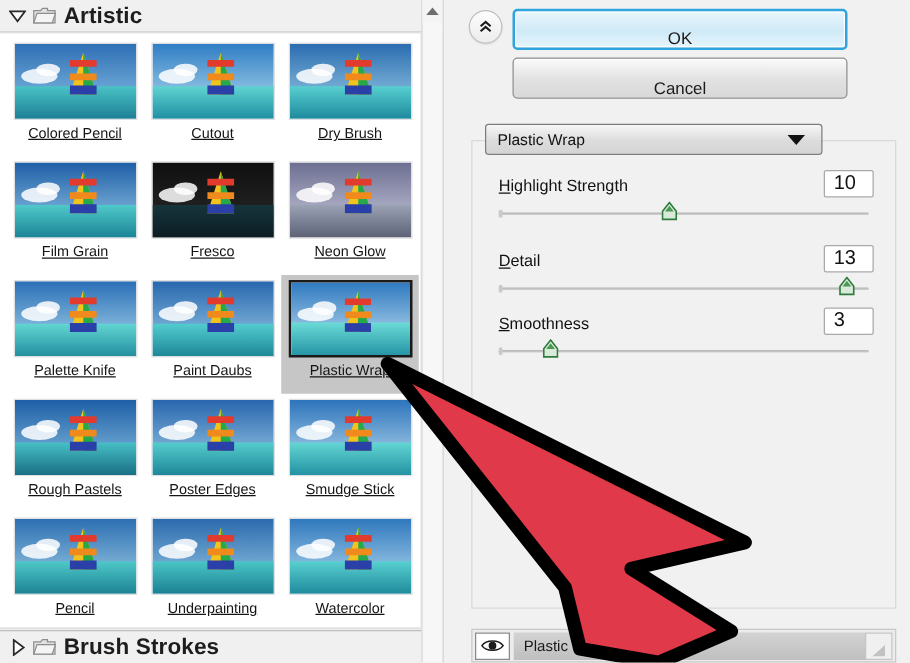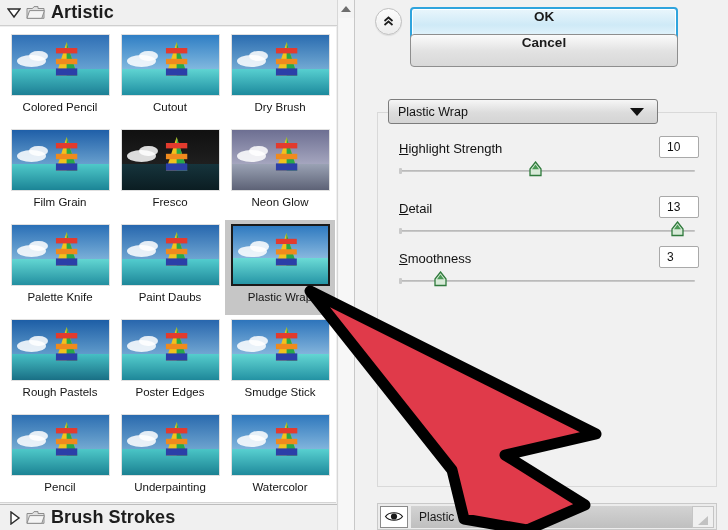--- a/index.html
+++ b/index.html
@@ -57,21 +57,21 @@
     cursor:default;
   }
   .cell.selected{background:#c6c6c6;}
   .thumb{
     width:99px;height:62px;position:relative;overflow:hidden;
     border:1px solid rgba(0,0,0,.12);box-sizing:border-box;
   }
   .cell.selected .thumb{border:2px solid #1a1a1a;}
   .cap{
     font-size:11.5px;color:#141414;margin-top:5px;text-align:center;
-    line-height:13px;white-space:nowrap;
+    line-height:13px;white-space:nowrap;text-decoration:underline;
   }
 
   
   .sky{position:absolute;inset:0;}
   .sea{position:absolute;left:0;right:0;bottom:0;height:44%;}
   .sail{position:absolute;left:44%;top:12%;width:26%;height:60%;}
   .cloud{position:absolute;border-radius:50%;background:rgba(255,255,255,.85);}
 
   
   #left-scroll{
@@ -100,33 +100,32 @@
     position:absolute;left:20px;top:8px;width:25px;height:25px;border-radius:50%;
     background:linear-gradient(#fdfdfd,#ececec);
     border:1px solid #bfbfbf;
     display:flex;align-items:center;justify-content:center;
     box-shadow:0 1px 1px rgba(0,0,0,.08);
   }
   #collapse-btn svg{display:block}
   .btn{
     position:absolute;left:55px;width:268px;height:33px;
     border-radius:4px;
-    display:flex;align-items:flex-start;justify-content:center;
+    display:flex;align-items:flex-end;justify-content:center;
     font-size:13.5px;color:#1b1b1b;
     box-sizing:border-box;
-    font-weight:bold;
   }
   #ok-btn{
     top:7px;
     background:linear-gradient(#e9f6fc,#cfeaf7 55%,#e6f5fc);
     border:2px solid #2fa4dd;
     box-shadow:inset 0 0 0 1px #ffffff;
   }
   #cancel-btn{
-    top:34px;
+    top:46px;
     background:linear-gradient(#fbfbfb,#e2e2e2 52%,#d8d8d8);
     border:1px solid #8e8e8e;
   }
 
   #filter-select{
     position:absolute;left:33px;top:99px;width:270px;height:25px;
     background:linear-gradient(#f6f6f6,#dcdcdc 55%,#d4d4d4);
     border:1px solid #7c7c7c;border-radius:3px;
     display:flex;align-items:center;
     box-sizing:border-box;
@@ -147,21 +146,21 @@
 
   .slider-row{position:absolute;left:44px;width:300px;}
   .sl-label{
     font-size:13px;color:#111;position:absolute;left:0;top:0;
     white-space:nowrap;
   }
   .sl-label .acc{text-decoration:underline;}
   .sl-value{
     position:absolute;right:0;top:-5px;width:40px;height:22px;
     background:#fff;border:1px solid #a9a9a9;border-radius:2px;
-    font-size:12px;color:#111;
+    font-size:16px;color:#111;
     display:flex;align-items:center;padding-left:7px;
     box-sizing:border-box;
     margin-left:24px;
   }
   .sl-track{
     position:absolute;left:0;top:29px;width:296px;height:2px;
     background:linear-gradient(#b4b4b4,#cfcfcf);
     border-radius:1px;
   }
   .sl-track::before{

